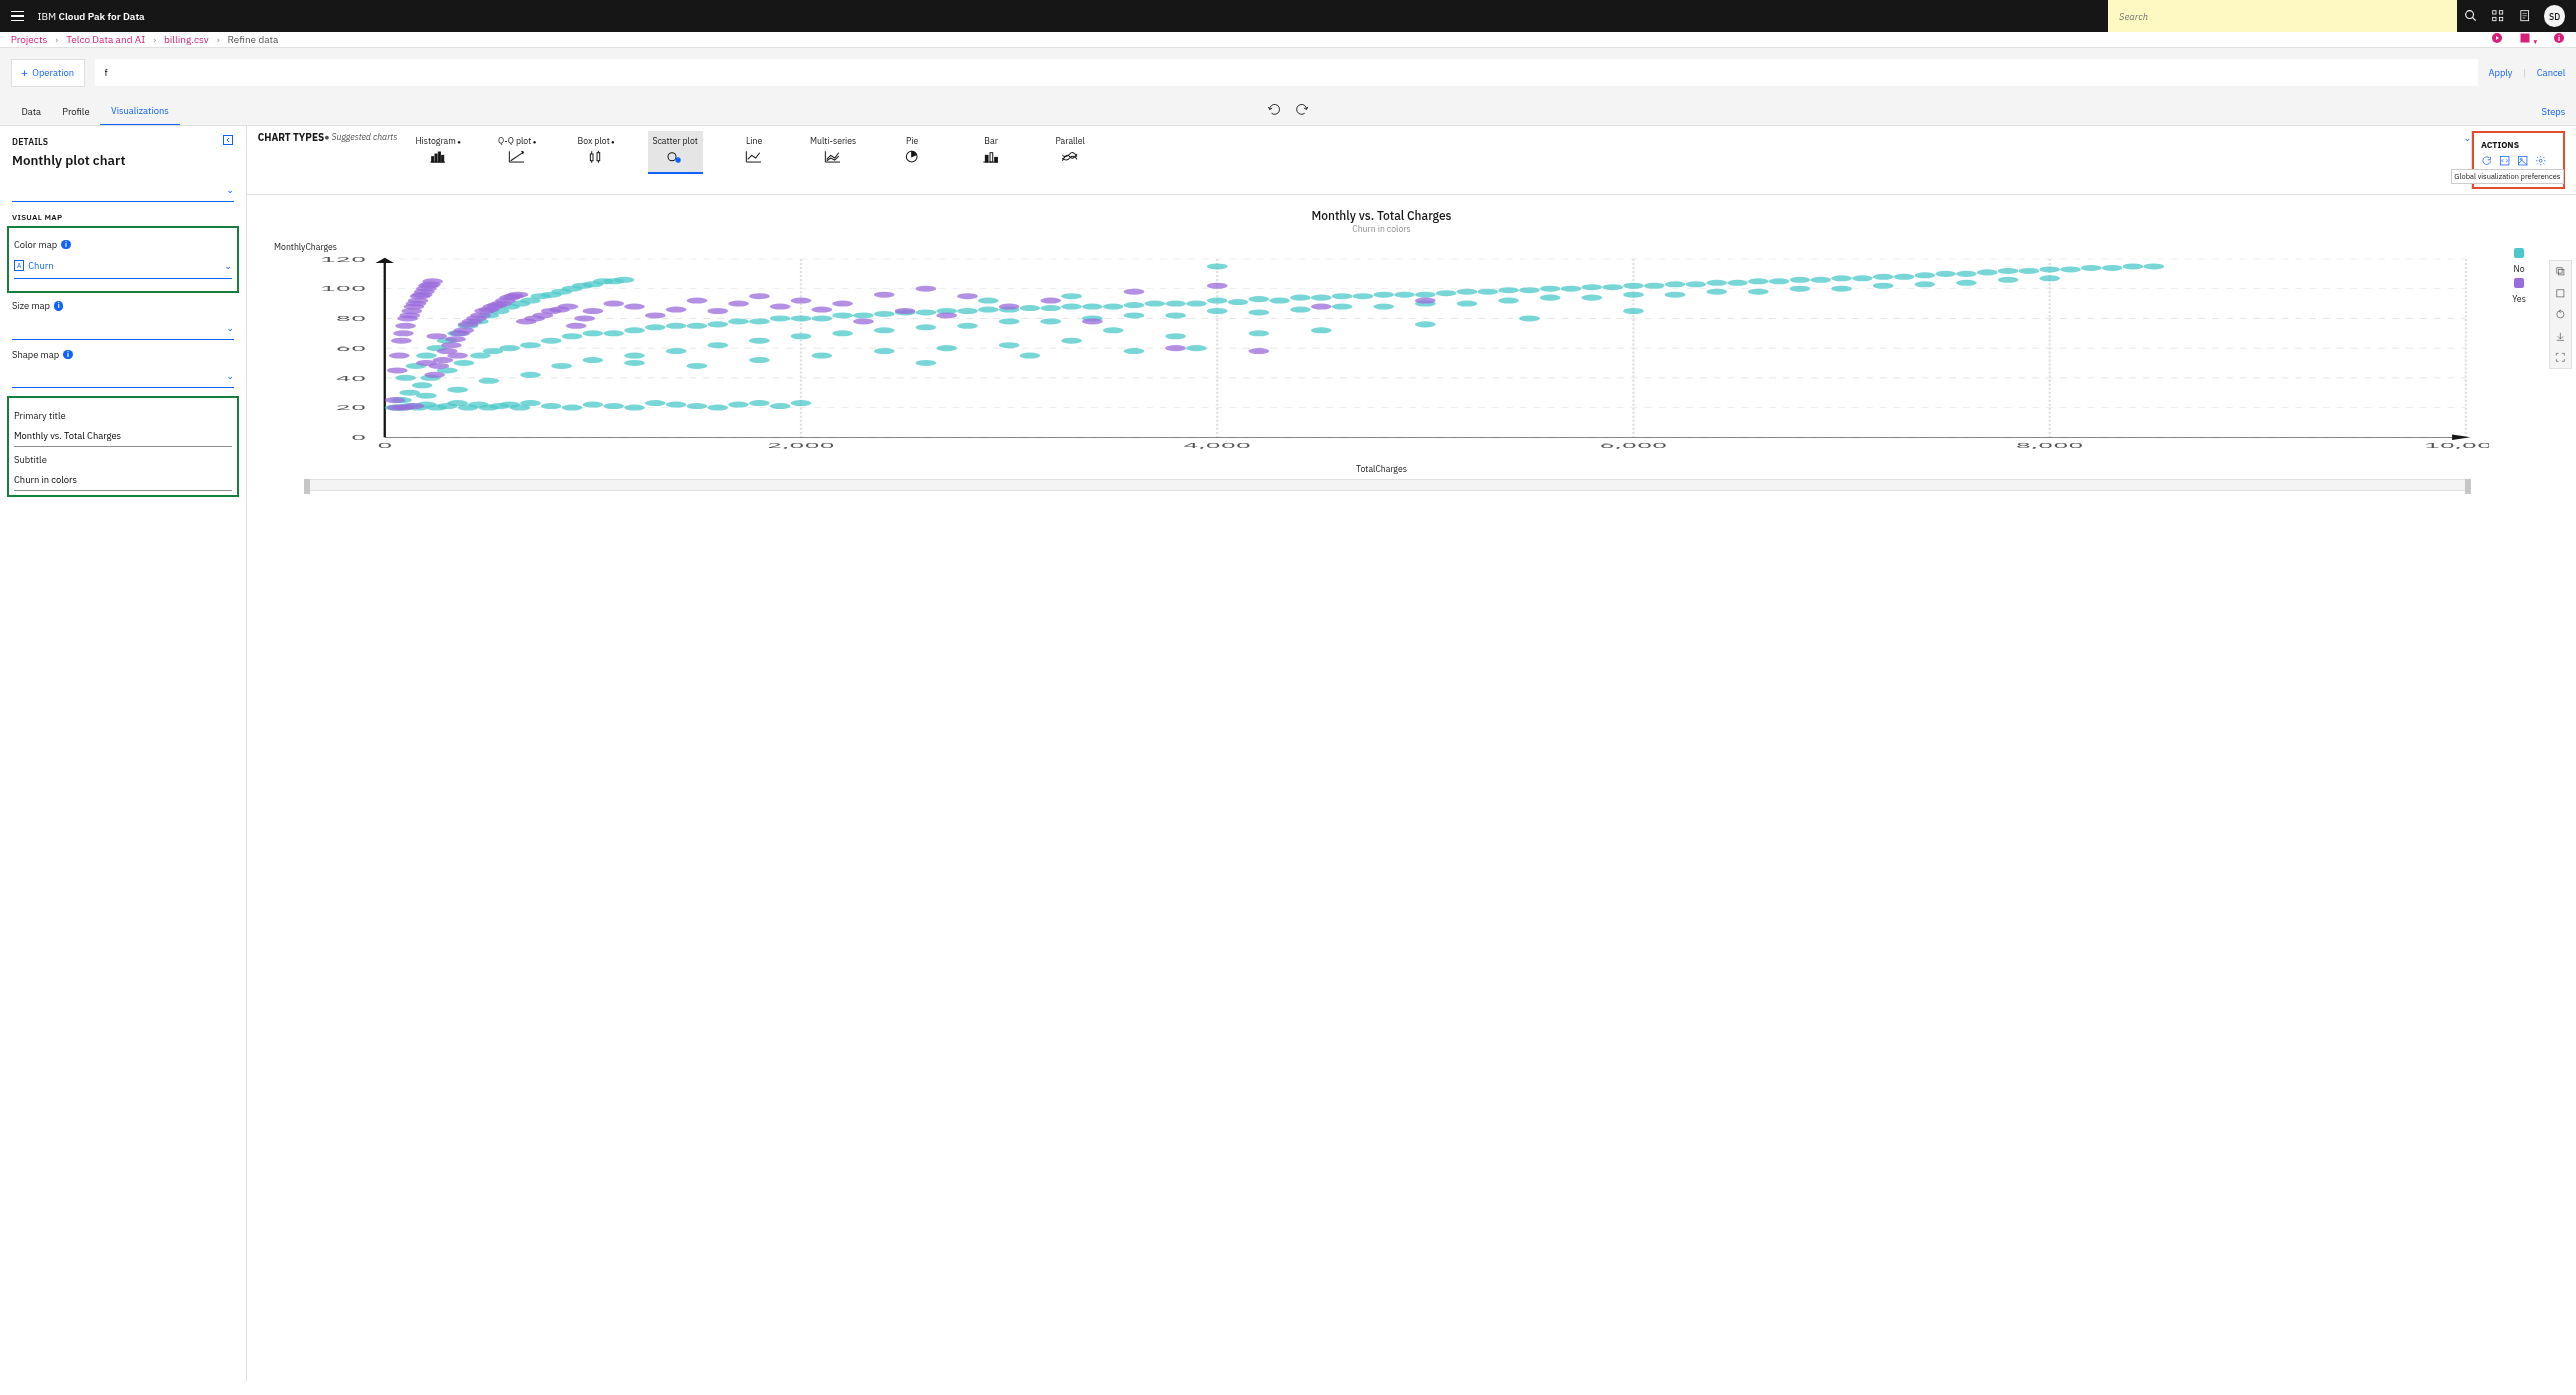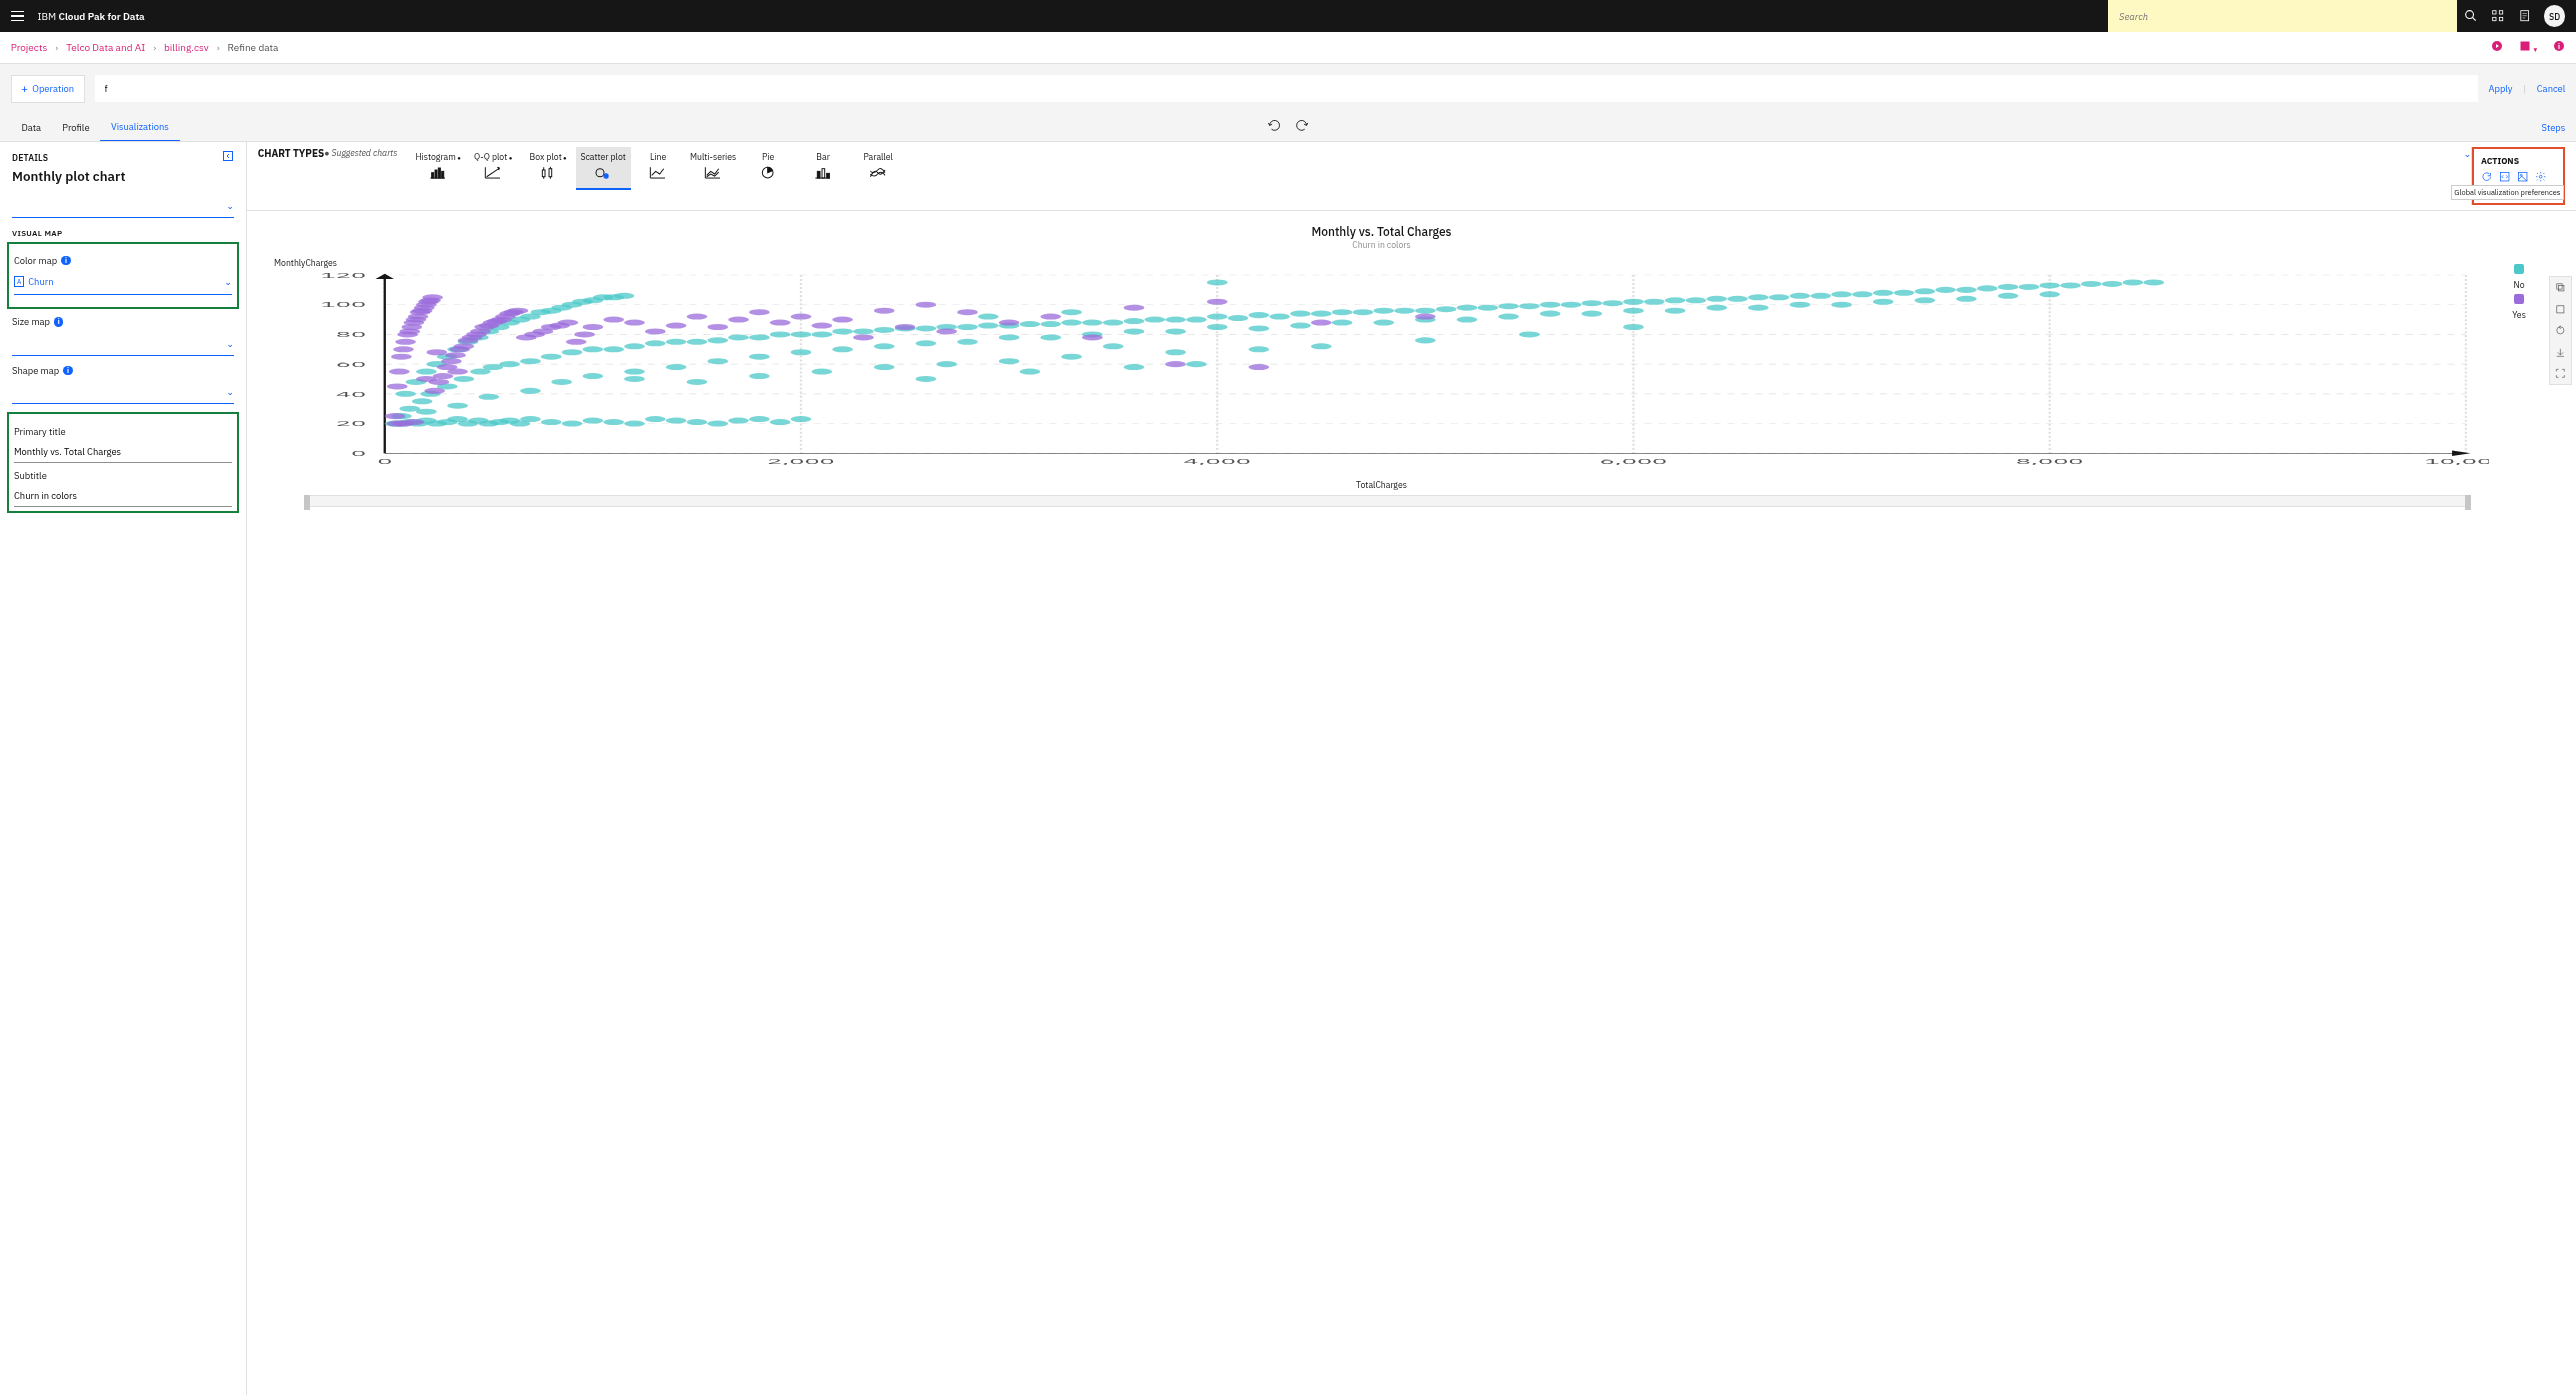--- a/index.html
+++ b/index.html
@@ -12,21 +12,21 @@
 .brand { font-size:10px; }
 .brand b { font-weight:600; }
 .top-spacer { flex:1; }
 .search-area { display:flex; align-items:center; background:#fef9c3; height:32px; padding:0 10.7px; width:349px; }
 .search-area input { background:transparent; border:none; color:#888; font-size:9.4px; font-style:italic; outline:none; flex:1; }
 .top-icon { width:27px; height:32px; display:flex; align-items:center; justify-content:center; cursor:pointer; }
 .top-icon svg { width:13.4px; height:13.4px; fill:#fff; }
 .avatar { width:21.5px; height:21.5px; border-radius:50%; background:#f4f4f4; color:#161616; display:flex; align-items:center; justify-content:center; font-size:8.7px; font-weight:500; margin-left:5.4px; }
 
 
-.breadcrumb-bar { height:32px; display:flex; align-items:center; padding:0 10.7px; border-bottom:0.7px solid #e0e0e0; }
+.breadcrumb-bar { height:16px; display:flex; align-items:center; padding:0 10.7px; border-bottom:0.7px solid #e0e0e0; }
 .bc-link { color:#da1e78; font-size:10px; cursor:pointer; }
 .bc-sep { color:#8d8d8d; margin:0 8px; }
 .bc-current { color:#525252; font-size:10px; }
 .bc-actions { margin-left:auto; display:flex; align-items:center; gap:16px; }
 .bc-icon { cursor:pointer; color:#da1e78; }
 .bc-icon svg { width:12px; height:12px; fill:currentColor; }
 
 
 .op-bar { background:#f4f4f4; padding:10.7px; display:flex; align-items:center; gap:10.7px; }
 .op-btn { border:0.7px solid #e0e0e0; background:#fff; color:#0f62fe; padding:6.7px 9.4px; font-size:9.4px; cursor:pointer; display:flex; align-items:center; gap:4px; }
@@ -62,21 +62,21 @@
 .highlight-red { border:2px solid #15803d; padding:4px 5.4px; margin:4px -5.4px; }
 .collapse-icon svg { width:12px; height:12px; fill:#0f62fe; }
 
 
 .chart-panel { flex:1; display:flex; flex-direction:column; position:relative; }
 .chart-types { display:flex; align-items:flex-start; padding:5.4px 10.7px; border-bottom:0.7px solid #e0e0e0; }
 .ct-title-block { display:flex; flex-direction:row; margin-right:13.4px; }
 .ct-title { font-size:10px; font-weight:700; }
 .ct-sub { font-size:8.7px; font-style:italic; color:#525252; }
 .ct-sub::before { content:"● "; font-style:normal; }
-.ct-items { display:flex; }
+.ct-items { display:flex;gap:24px; }
 .ct-item { width:55px; text-align:center; cursor:pointer; padding:4px 0 8px; font-size:8.7px; }
 .ct-item.active { background:#e5e5e5; border-bottom:2px solid #0f62fe; }
 .ct-item .dot::after { content:" ●"; font-size:6px; }
 .ct-icon { margin-top:2.7px; height:14.8px; display:flex; align-items:center; justify-content:center; }
 .ct-icon svg { width:17.4px; height:13.4px; fill:none; stroke:#161616; stroke-width:1.5; }
 
 
 .actions-block { width:94px; border-left:0.7px solid #e0e0e0; padding:5.4px 6.7px; position:relative; }
 .actions-label { font-size:8.7px; font-weight:700; }
 .actions-row { display:flex; gap:6.7px; margin-top:5.4px; }

